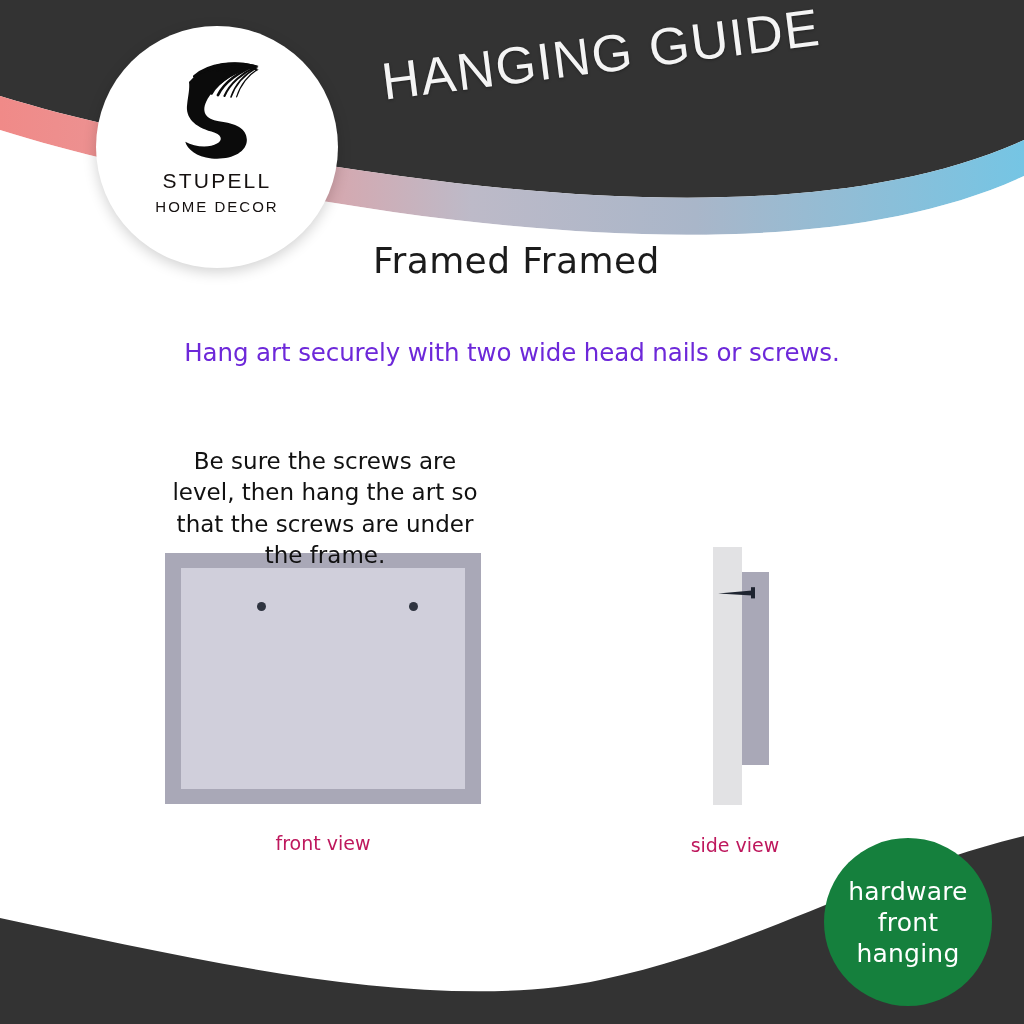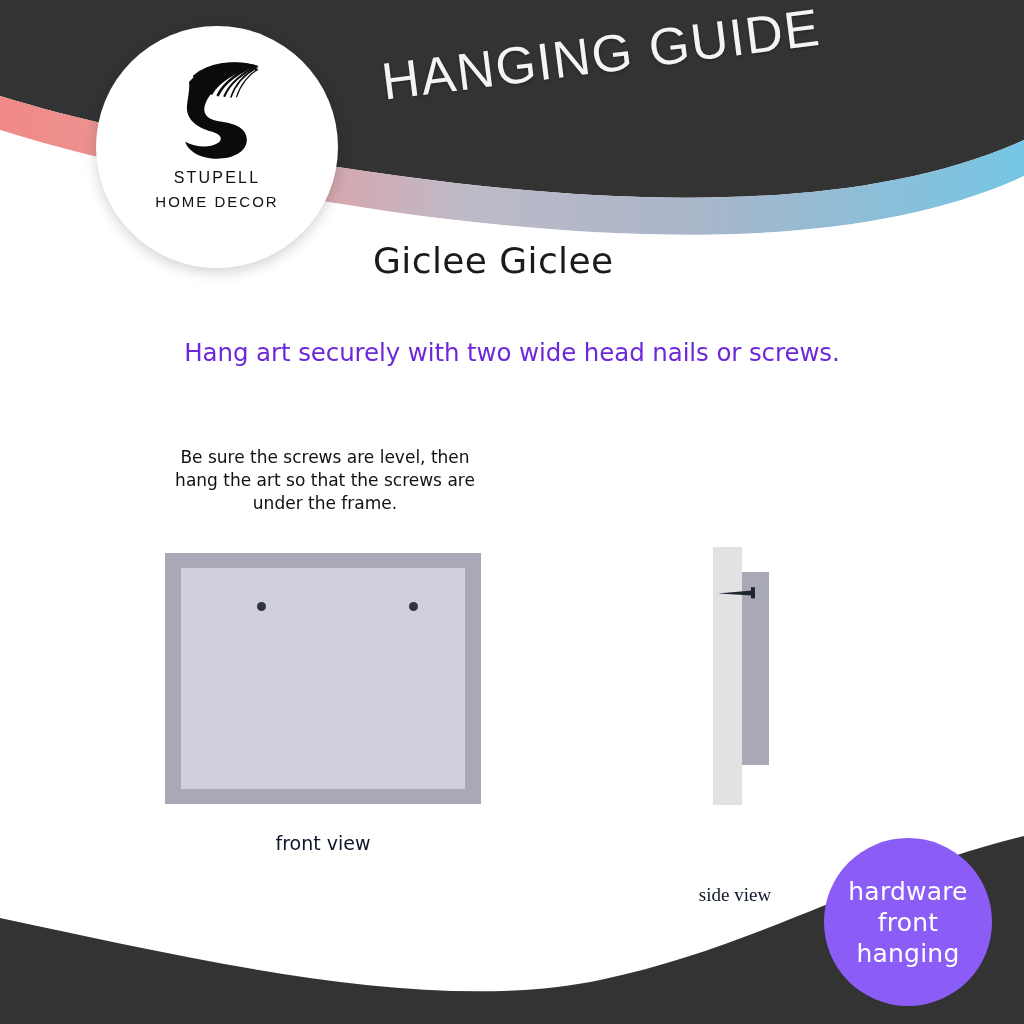--- a/index.html
+++ b/index.html
@@ -42,21 +42,21 @@
     align-items: center;
     justify-content: flex-start;
   }
   #logo-mark {
     margin-top: 28px;
     width: 112px;
     height: 112px;
   }
   .logo-name {
     font-family: "Liberation Sans", sans-serif;
-    font-size: 16px;
+    font-size: 21px;
     letter-spacing: 2.2px;
     color: #15100f;
     line-height: 1;
     margin-top: 4px;
     font-weight: 400;
   }
   .logo-sub {
     font-family: "Liberation Sans", sans-serif;
     font-size: 15px;
     letter-spacing: 2.0px;
@@ -106,21 +106,21 @@
     font-size: 24.5px;
     font-weight: 400;
     color: #6d28d9;
     letter-spacing: -0.1px;
     z-index: 20;
   }
 
   .caption-block {
     position: absolute;
     font-family: "DejaVu Sans", sans-serif;
-    font-size: 17px;
+    font-size: 23px;
     font-weight: 400;
     color: #111111;
     line-height: 1.36;
     text-align: center;
     z-index: 20;
   }
   #front-caption {
     left: 160px;
     top: 446px;
     width: 330px;
@@ -129,26 +129,26 @@
     left: 590px;
     top: 448px;
     width: 300px;
   }
 
   .view-label {
     position: absolute;
     font-family: "DejaVu Sans", sans-serif;
     font-size: 19px;
     font-weight: 400;
-    color: #0f172a;
+    color: #be185d;
     text-align: center;
     z-index: 20;
   }
   #front-view-label { left: 165px; top: 832px; width: 316px; }
-  #side-view-label  { left: 640px; top: 884px; width: 190px; font-family: Liberation Serif, serif; }
+  #side-view-label  { left: 640px; top: 834px; width: 190px; }
 
   
   #front-view-diagram {
     position: absolute;
     left: 165px;
     top: 553px;
     width: 316px;
     height: 251px;
     z-index: 15;
   }
@@ -204,21 +204,21 @@
   }
 
   
   #hardware-badge {
     position: absolute;
     left: 824px;
     top: 838px;
     width: 168px;
     height: 168px;
     border-radius: 50%;
-    background: #8b5cf6;
+    background: #15803d;
     z-index: 40;
     display: flex;
     flex-direction: column;
     align-items: center;
     justify-content: center;
     font-family: "DejaVu Sans", sans-serif;
     font-size: 25px;
     color: #ffffff;
     line-height: 1.24;
     text-align: center;
@@ -316,21 +316,21 @@
       <path d="M52 18 C 66 10, 88 10, 101 14 C 88 20, 74 31, 68 45" fill="none" stroke="#0b0b0b" stroke-width="2.2" stroke-linecap="round"></path>
       <path d="M60 18 C 72 12, 90 12, 102 15 C 91 21, 80 32, 75 46" fill="none" stroke="#0b0b0b" stroke-width="1.7" stroke-linecap="round"></path>
       <path d="M68 19 C 78 14, 92 14, 103 17 C 94 22, 85 33, 81 46" fill="none" stroke="#0b0b0b" stroke-width="1.3" stroke-linecap="round"></path>
     </svg>
     <div class="logo-name">STUPELL</div>
     <div class="logo-sub">HOME DECOR</div>
   </div>
 
   <div id="header-title">HANGING GUIDE</div>
 
-  <div id="product-title">Giclee Giclee</div>
+  <div id="product-title">Framed Framed</div>
 
   <div id="lead-instruction">Hang art securely with two wide head nails or screws.</div>
 
   <div id="front-caption" class="caption-block">Be sure the screws are level, then hang the art so that the screws are under the frame.</div>
 
 
   <div id="front-view-diagram">
     <div id="front-frame-outer"></div>
     <div id="front-frame-inner">
       <div class="screw-dot" id="screw-dot-left"></div>

